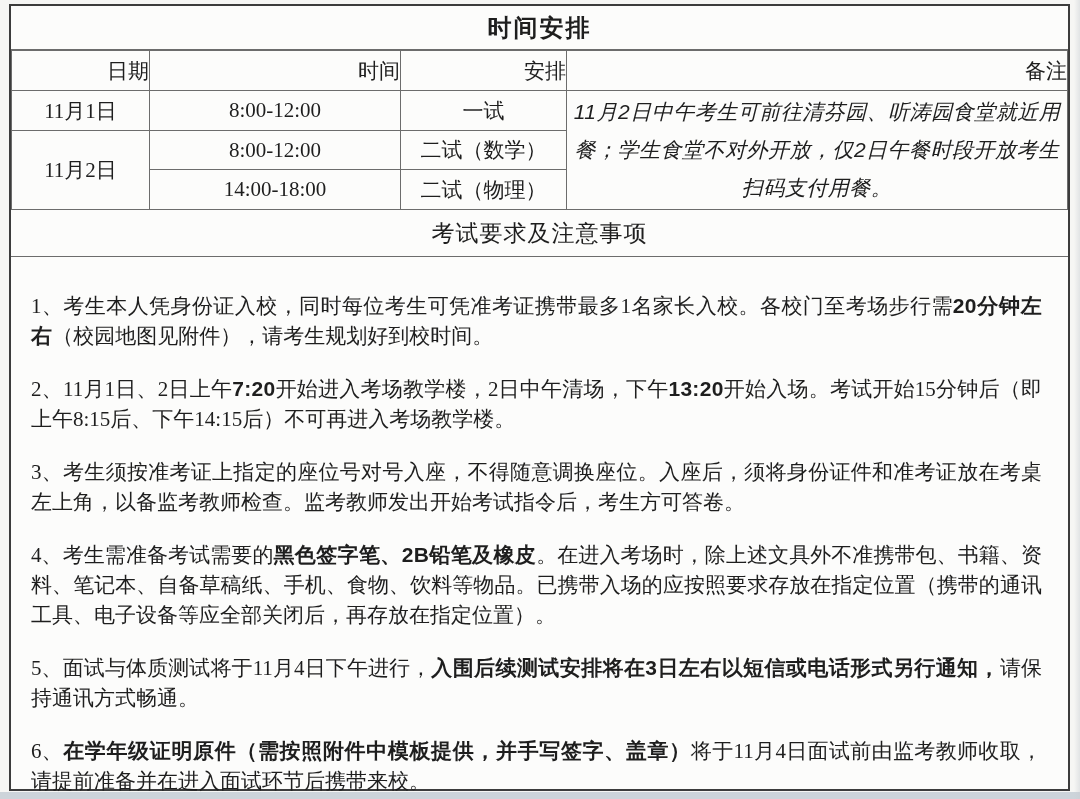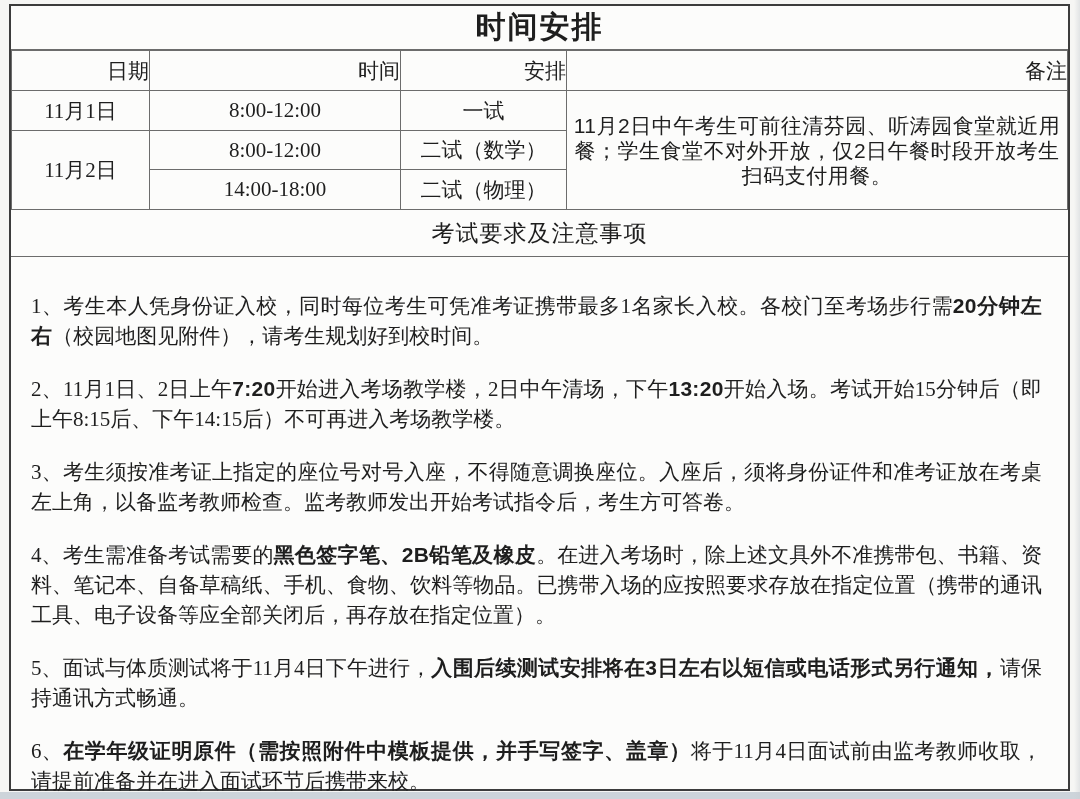--- a/index.html
+++ b/index.html
@@ -11,37 +11,37 @@
   }
   .doc{
     position:absolute;left:9px;top:4px;width:1061px;height:787px;
     background:#fcfcfb;border:2px solid #3c3c3c;box-sizing:border-box;
     display:flex;flex-direction:column;
   }
   .title-row{
     height:43px;flex:0 0 43px;border-bottom:1px solid #6c6c6c;
     display:flex;align-items:center;justify-content:center;
     font-family:"Liberation Sans","DejaVu Sans",sans-serif;
-    font-weight:bold;font-size:30px;letter-spacing:2px;
+    font-weight:bold;font-size:24px;letter-spacing:2px;
   }
   table.sched{
     width:100%;border-collapse:collapse;table-layout:fixed;flex:0 0 auto;
   }
   table.sched td,table.sched th{
     border:1px solid #6c6c6c;text-align:center;vertical-align:middle;
     font-size:21px;font-weight:normal;padding:0;
     box-sizing:border-box;overflow:hidden;
   }
   table.sched th{height:40px;font-size:21px;text-align:right;}
   .h40{height:40px;}
   .h39{height:39px;}
   td.remark-cell{
     text-align:left;vertical-align:middle;padding:6px 14px;
     font-family:"Liberation Sans","DejaVu Sans",sans-serif;
-    font-weight:bold;font-size:19px;line-height:25px;letter-spacing:0.5px;
+    font-weight:bold;font-size:19px;line-height:38px;letter-spacing:0.5px;font-style:italic;
   }
   .section-row{
     height:46px;flex:0 0 46px;border-bottom:1px solid #6c6c6c;
     display:flex;align-items:center;justify-content:center;
     font-family:"Liberation Sans","DejaVu Sans",sans-serif;
     font-weight:normal;font-size:23px;letter-spacing:1px;
   }
   .notes{
     flex:1 1 auto;padding:34px 20px 0 20px;box-sizing:border-box;
     font-size:21px;line-height:30px;text-align:justify;

